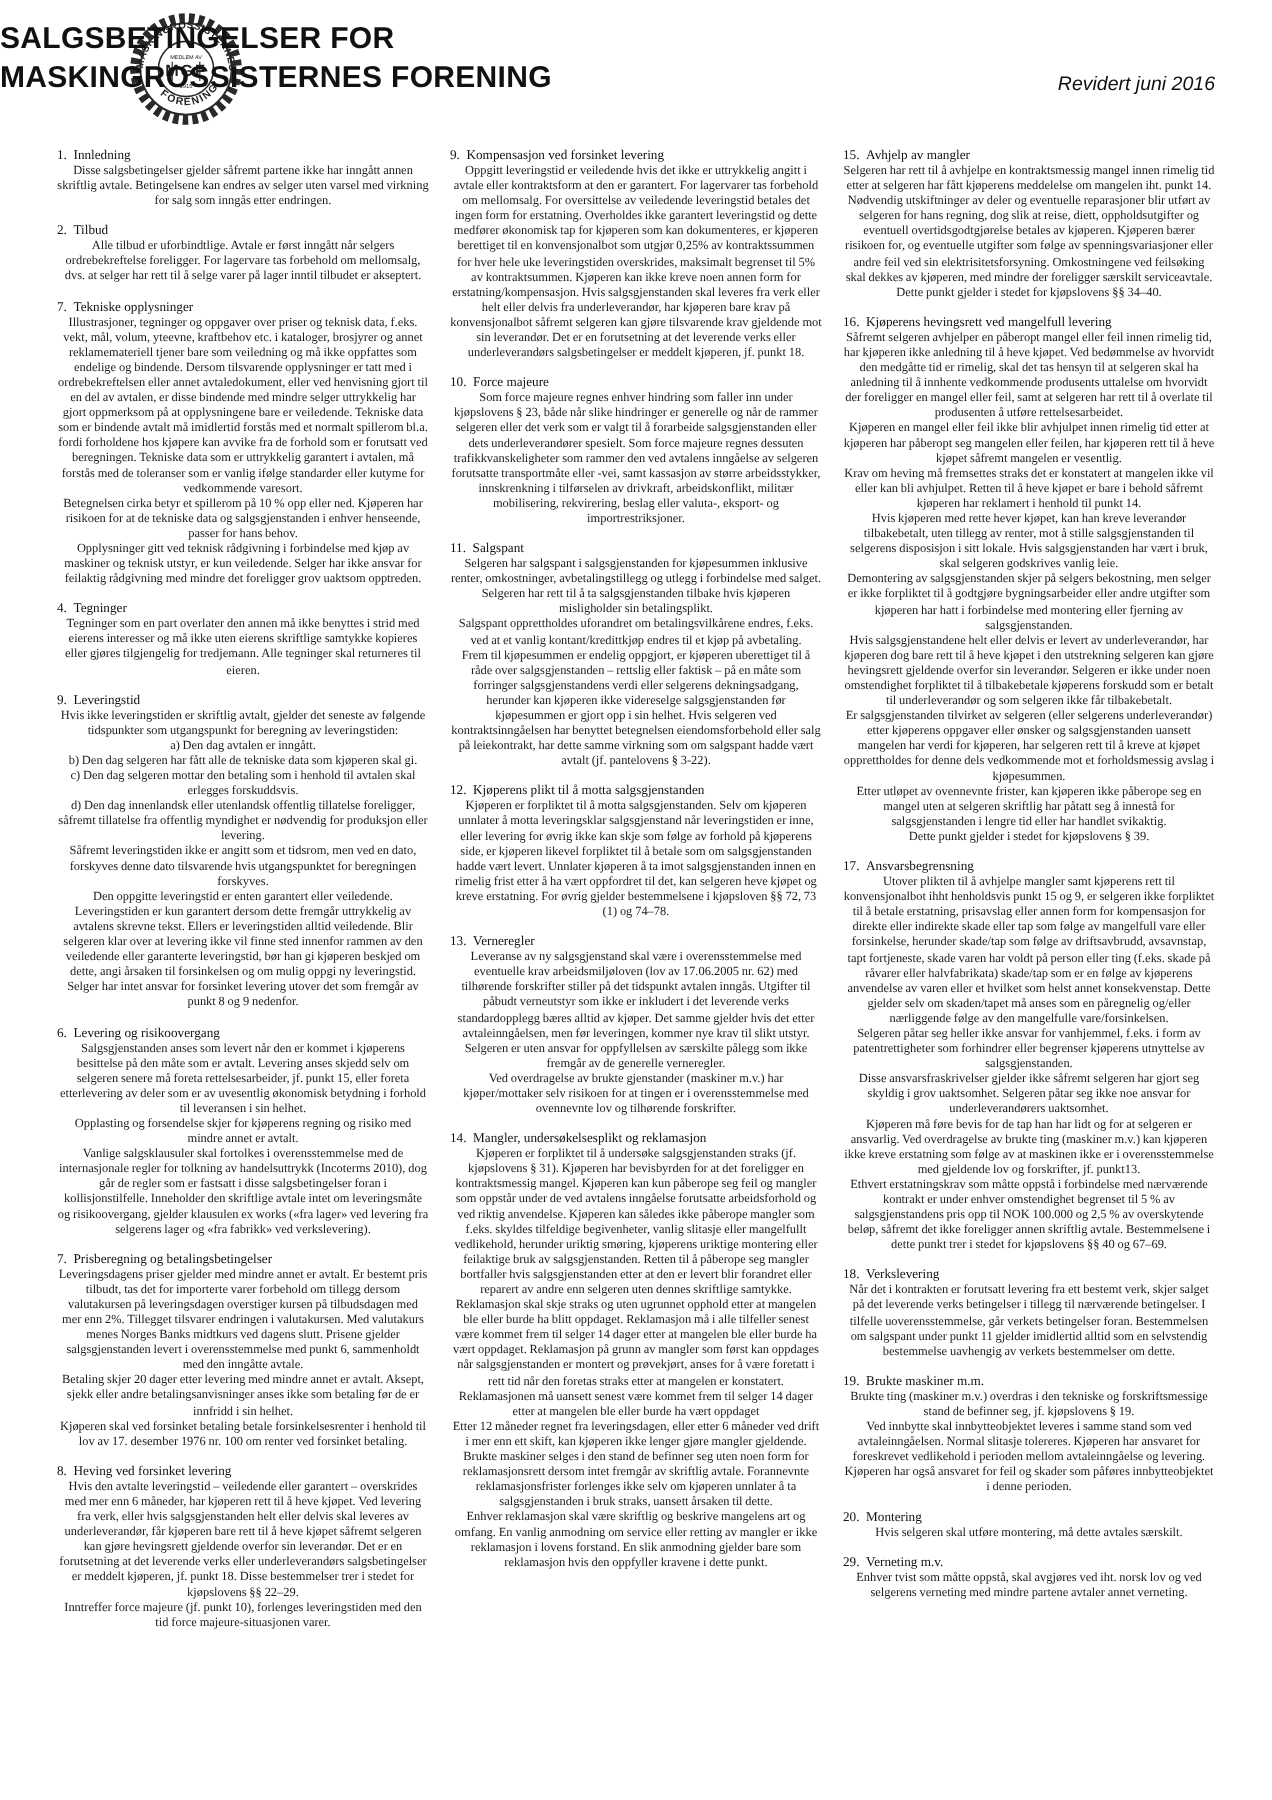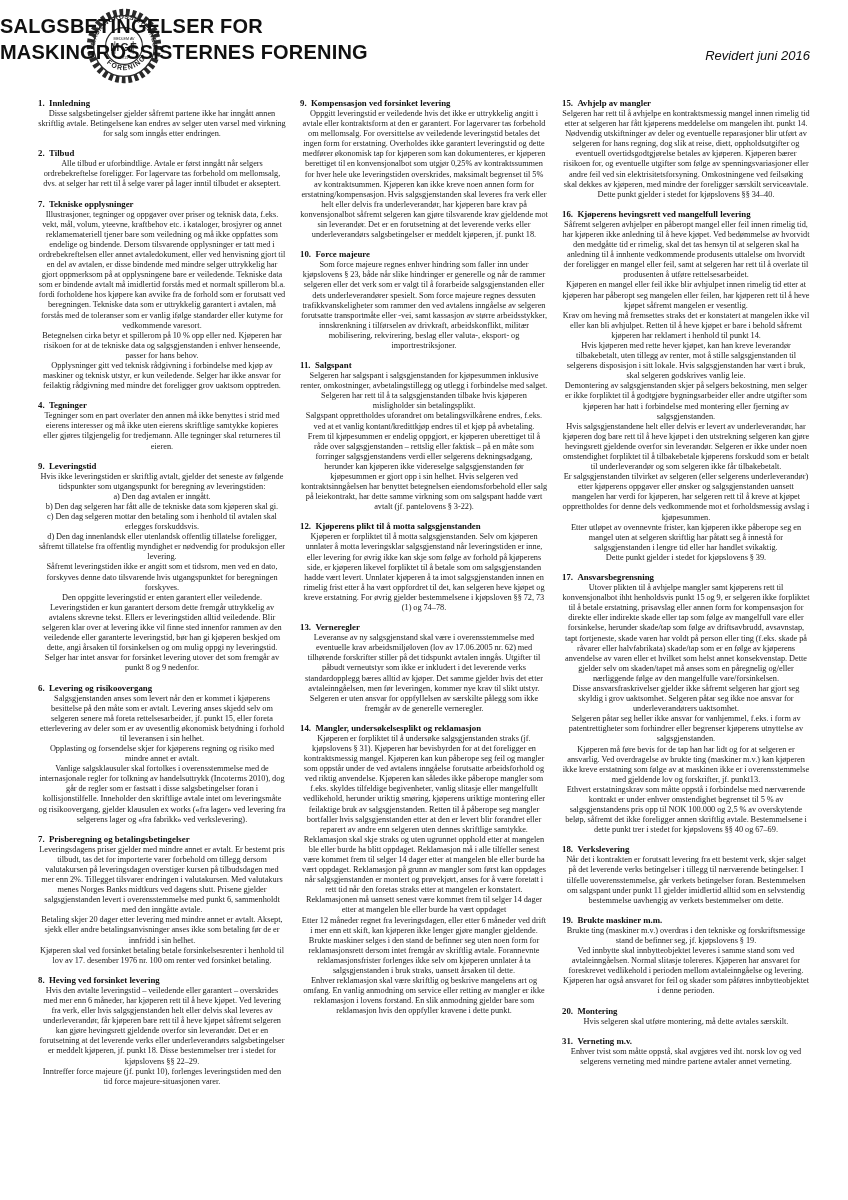--- a/index.html
+++ b/index.html
@@ -23,21 +23,21 @@
   }
   
   .columns {
     position:absolute; top:98px; left:38px; right:38px; bottom:8px;
     display:flex; gap:14px;
   }
   .col { flex:1 1 0; min-width:0; }
   .col section { margin:0 0 9px 0; }
   .col h3 {
     margin:0; padding:0; font-size:8.8px; line-height:11px;
-    font-weight:bold; color:#111;
+    font-weight:normal; color:#111;
   }
   .col p {
     margin:0; padding:0; font-size:8.3px; line-height:10.1px;
     text-align:center; color:#1a1a1a; word-spacing:-0.2px;
   }
   
   .logo svg text { fill:#222; font-family:"Liberation Sans", sans-serif; }
 </style>
 </head>
 <body>
@@ -138,20 +138,21 @@
           <p>Salgspant opprettholdes uforandret om betalingsvilkårene endres, f.eks. ved at et vanlig kontant/kredittkjøp endres til et kjøp på avbetaling.</p>
           <p>Frem til kjøpesummen er endelig oppgjort, er kjøperen uberettiget til å råde over salgsgjenstanden – rettslig eller faktisk – på en måte som forringer salgsgjenstandens verdi eller selgerens dekningsadgang, herunder kan kjøperen ikke videreselge salgsgjenstanden før kjøpesummen er gjort opp i sin helhet. Hvis selgeren ved kontraktsinngåelsen har benyttet betegnelsen eiendomsforbehold eller salg på leiekontrakt, har dette samme virkning som om salgspant hadde vært avtalt (jf. pantelovens § 3-22).</p>
         </section>
         <section>
           <h3>12. Kjøperens plikt til å motta salgsgjenstanden</h3>
           <p>Kjøperen er forpliktet til å motta salgsgjenstanden. Selv om kjøperen unnlater å motta leveringsklar salgsgjenstand når leveringstiden er inne, eller levering for øvrig ikke kan skje som følge av forhold på kjøperens side, er kjøperen likevel forpliktet til å betale som om salgsgjenstanden hadde vært levert. Unnlater kjøperen å ta imot salgsgjenstanden innen en rimelig frist etter å ha vært oppfordret til det, kan selgeren heve kjøpet og kreve erstatning. For øvrig gjelder bestemmelsene i kjøpsloven §§ 72, 73 (1) og 74–78.</p>
         </section>
         <section>
           <h3>13. Verneregler</h3>
           <p>Leveranse av ny salgsgjenstand skal være i overensstemmelse med eventuelle krav arbeidsmiljøloven (lov av 17.06.2005 nr. 62) med tilhørende forskrifter stiller på det tidspunkt avtalen inngås. Utgifter til påbudt verneutstyr som ikke er inkludert i det leverende verks standardopplegg bæres alltid av kjøper. Det samme gjelder hvis det etter avtaleinngåelsen, men før leveringen, kommer nye krav til slikt utstyr. Selgeren er uten ansvar for oppfyllelsen av særskilte pålegg som ikke fremgår av de generelle verneregler.</p>
+          <p>Ved overdragelse av brukte gjenstander (maskiner m.v.) har kjøper/mottaker selv risikoen for at tingen er i overensstemmelse med ovennevnte lov og tilhørende forskrifter.</p>
         </section>
         <section>
           <h3>14. Mangler, undersøkelsesplikt og reklamasjon</h3>
           <p>Kjøperen er forpliktet til å undersøke salgsgjenstanden straks (jf. kjøpslovens § 31). Kjøperen har bevisbyrden for at det foreligger en kontraktsmessig mangel. Kjøperen kan kun påberope seg feil og mangler som oppstår under de ved avtalens inngåelse forutsatte arbeidsforhold og ved riktig anvendelse. Kjøperen kan således ikke påberope mangler som f.eks. skyldes tilfeldige begivenheter, vanlig slitasje eller mangelfullt vedlikehold, herunder uriktig smøring, kjøperens uriktige montering eller feilaktige bruk av salgsgjenstanden. Retten til å påberope seg mangler bortfaller hvis salgsgjenstanden etter at den er levert blir forandret eller reparert av andre enn selgeren uten dennes skriftlige samtykke.</p>
           <p>Reklamasjon skal skje straks og uten ugrunnet opphold etter at mangelen ble eller burde ha blitt oppdaget. Reklamasjon må i alle tilfeller senest være kommet frem til selger 14 dager etter at mangelen ble eller burde ha vært oppdaget. Reklamasjon på grunn av mangler som først kan oppdages når salgsgjenstanden er montert og prøvekjørt, anses for å være foretatt i rett tid når den foretas straks etter at mangelen er konstatert. Reklamasjonen må uansett senest være kommet frem til selger 14 dager etter at mangelen ble eller burde ha vært oppdaget</p>
           <p>Etter 12 måneder regnet fra leveringsdagen, eller etter 6 måneder ved drift i mer enn ett skift, kan kjøperen ikke lenger gjøre mangler gjeldende. Brukte maskiner selges i den stand de befinner seg uten noen form for reklamasjonsrett dersom intet fremgår av skriftlig avtale. Forannevnte reklamasjonsfrister forlenges ikke selv om kjøperen unnlater å ta salgsgjenstanden i bruk straks, uansett årsaken til dette.</p>
           <p>Enhver reklamasjon skal være skriftlig og beskrive mangelens art og omfang. En vanlig anmodning om service eller retting av mangler er ikke reklamasjon i lovens forstand. En slik anmodning gjelder bare som reklamasjon hvis den oppfyller kravene i dette punkt.</p>
         </section>
       </div>
       <div class="col">
@@ -169,38 +170,38 @@
           <p>Hvis kjøperen med rette hever kjøpet, kan han kreve leverandør tilbakebetalt, uten tillegg av renter, mot å stille salgsgjenstanden til selgerens disposisjon i sitt lokale. Hvis salgsgjenstanden har vært i bruk, skal selgeren godskrives vanlig leie.</p>
           <p>Demontering av salgsgjenstanden skjer på selgers bekostning, men selger er ikke forpliktet til å godtgjøre bygningsarbeider eller andre utgifter som kjøperen har hatt i forbindelse med montering eller fjerning av salgsgjenstanden.</p>
           <p>Hvis salgsgjenstandene helt eller delvis er levert av underleverandør, har kjøperen dog bare rett til å heve kjøpet i den utstrekning selgeren kan gjøre hevingsrett gjeldende overfor sin leverandør. Selgeren er ikke under noen omstendighet forpliktet til å tilbakebetale kjøperens forskudd som er betalt til underleverandør og som selgeren ikke får tilbakebetalt.</p>
           <p>Er salgsgjenstanden tilvirket av selgeren (eller selgerens underleverandør) etter kjøperens oppgaver eller ønsker og salgsgjenstanden uansett mangelen har verdi for kjøperen, har selgeren rett til å kreve at kjøpet opprettholdes for denne dels vedkommende mot et forholdsmessig avslag i kjøpesummen.</p>
           <p>Etter utløpet av ovennevnte frister, kan kjøperen ikke påberope seg en mangel uten at selgeren skriftlig har påtatt seg å innestå for salgsgjenstanden i lengre tid eller har handlet svikaktig.</p>
           <p>Dette punkt gjelder i stedet for kjøpslovens § 39.</p>
         </section>
         <section>
           <h3>17. Ansvarsbegrensning</h3>
           <p>Utover plikten til å avhjelpe mangler samt kjøperens rett til konvensjonalbot ihht henholdsvis punkt 15 og 9, er selgeren ikke forpliktet til å betale erstatning, prisavslag eller annen form for kompensasjon for direkte eller indirekte skade eller tap som følge av mangelfull vare eller forsinkelse, herunder skade/tap som følge av driftsavbrudd, avsavnstap, tapt fortjeneste, skade varen har voldt på person eller ting (f.eks. skade på råvarer eller halvfabrikata) skade/tap som er en følge av kjøperens anvendelse av varen eller et hvilket som helst annet konsekvenstap. Dette gjelder selv om skaden/tapet må anses som en påregnelig og/eller nærliggende følge av den mangelfulle vare/forsinkelsen.</p>
+          <p>Selgeren påtar seg heller ikke ansvar for vanhjemmel, f.eks. i form av patentrettigheter som forhindrer eller begrenser kjøperens utnyttelse av salgsgjenstanden.</p>
           <p>Disse ansvarsfraskrivelser gjelder ikke såfremt selgeren har gjort seg skyldig i grov uaktsomhet. Selgeren påtar seg ikke noe ansvar for underleverandørers uaktsomhet.</p>
-          <p>Selgeren påtar seg heller ikke ansvar for vanhjemmel, f.eks. i form av patentrettigheter som forhindrer eller begrenser kjøperens utnyttelse av salgsgjenstanden.</p>
           <p>Kjøperen må føre bevis for de tap han har lidt og for at selgeren er ansvarlig. Ved overdragelse av brukte ting (maskiner m.v.) kan kjøperen ikke kreve erstatning som følge av at maskinen ikke er i overensstemmelse med gjeldende lov og forskrifter, jf. punkt13.</p>
           <p>Ethvert erstatningskrav som måtte oppstå i forbindelse med nærværende kontrakt er under enhver omstendighet begrenset til 5 % av salgsgjenstandens pris opp til NOK 100.000 og 2,5 % av overskytende beløp, såfremt det ikke foreligger annen skriftlig avtale. Bestemmelsene i dette punkt trer i stedet for kjøpslovens §§ 40 og 67–69.</p>
         </section>
         <section>
           <h3>18. Verkslevering</h3>
           <p>Når det i kontrakten er forutsatt levering fra ett bestemt verk, skjer salget på det leverende verks betingelser i tillegg til nærværende betingelser. I tilfelle uoverensstemmelse, går verkets betingelser foran. Bestemmelsen om salgspant under punkt 11 gjelder imidlertid alltid som en selvstendig bestemmelse uavhengig av verkets bestemmelser om dette.</p>
         </section>
         <section>
           <h3>19. Brukte maskiner m.m.</h3>
           <p>Brukte ting (maskiner m.v.) overdras i den tekniske og forskriftsmessige stand de befinner seg, jf. kjøpslovens § 19.</p>
           <p>Ved innbytte skal innbytteobjektet leveres i samme stand som ved avtaleinngåelsen. Normal slitasje tolereres. Kjøperen har ansvaret for foreskrevet vedlikehold i perioden mellom avtaleinngåelse og levering. Kjøperen har også ansvaret for feil og skader som påføres innbytteobjektet i denne perioden.</p>
         </section>
         <section>
           <h3>20. Montering</h3>
           <p>Hvis selgeren skal utføre montering, må dette avtales særskilt.</p>
         </section>
         <section>
-          <h3>31. Verneting m.v.</h3>
+          <h3>29. Verneting m.v.</h3>
           <p>Enhver tvist som måtte oppstå, skal avgjøres ved iht. norsk lov og ved selgerens verneting med mindre partene avtaler annet verneting.</p>
         </section>
       </div>
     </div>
 
 </div>
 
 </body></html>

